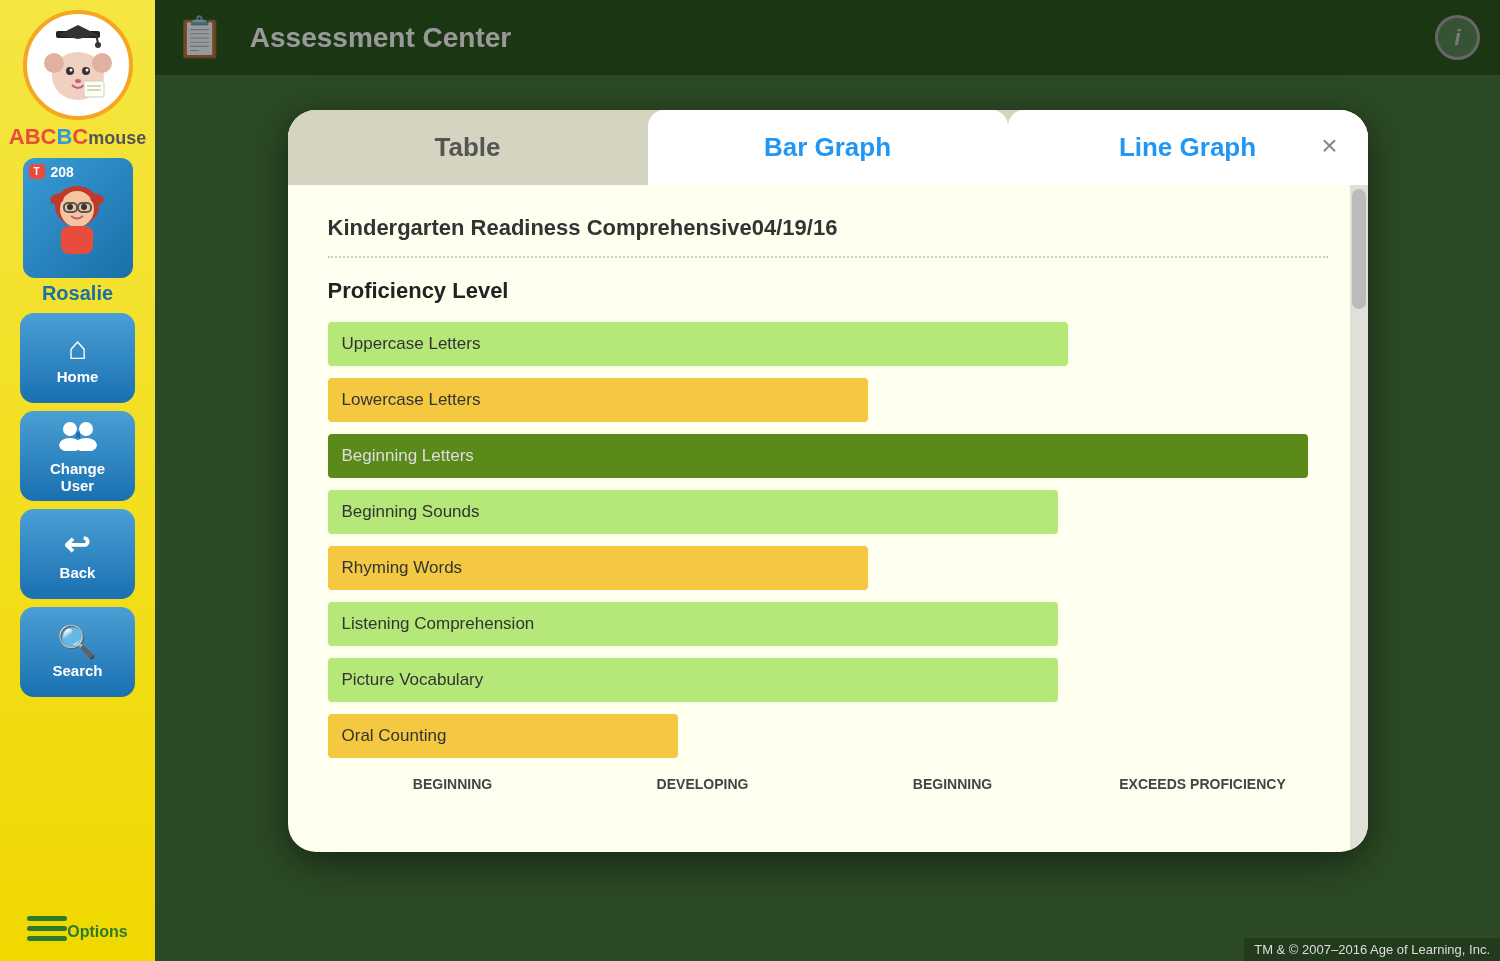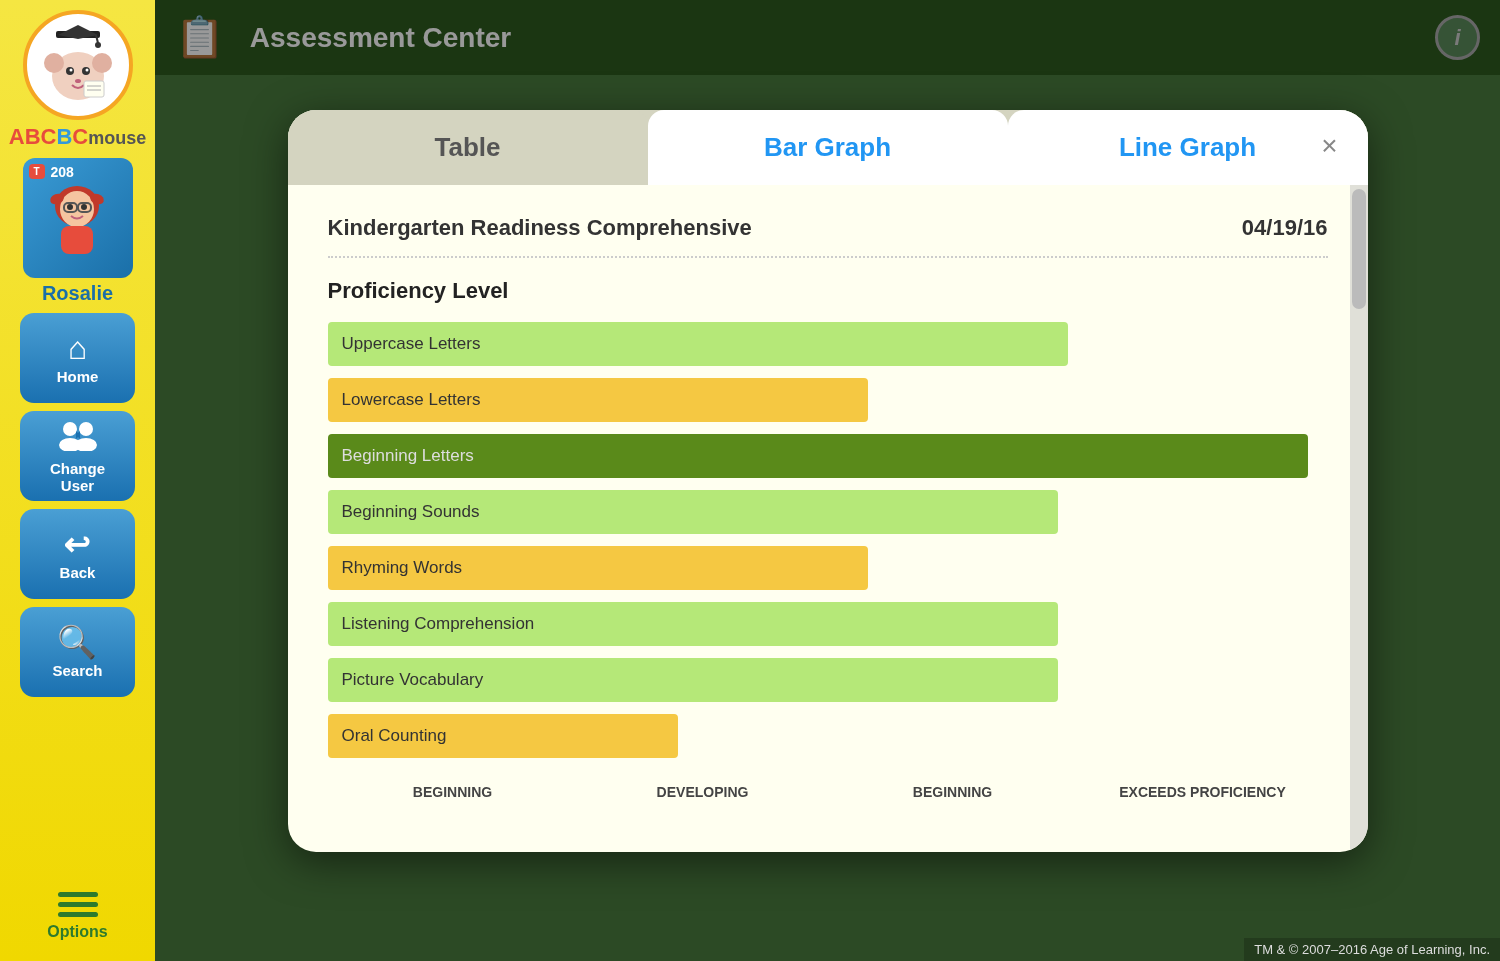--- a/index.html
+++ b/index.html
@@ -119,21 +119,21 @@
     .nav-btn .btn-icon {
       font-size: 32px;
       margin-bottom: 4px;
       line-height: 1;
     }
 
     .options-btn {
       margin-top: auto;
       margin-bottom: 20px;
       display: flex;
-      flex-direction: column;
+      flex-direction: row;
       align-items: center;
       cursor: pointer;
     }
 
     .hamburger-lines {
       display: flex;
       flex-direction: column;
       gap: 5px;
     }
     .hamburger-lines span {
@@ -277,21 +277,21 @@
     
     .modal-content {
       padding: 20px 40px 20px 40px;
       height: calc(100% - 75px);
       overflow-y: auto;
     }
 
     
     .chart-header {
       display: flex;
-      justify-content: space-between;
+      justify-content: flex-start;
       align-items: center;
       padding: 10px 0 15px 0;
       border-bottom: 2px dotted #ccc;
       margin-bottom: 20px;
     }
 
     .chart-title {
       font-size: 22px;
       font-weight: bold;
       color: #333;
@@ -336,21 +336,21 @@
     }
 
     .bar.light-green { background: #b5e878; }
     .bar.orange { background: #f5c842; }
     .bar.dark-green { background: #5a8a1a; color: #ddd; }
 
     
     .x-axis {
       display: flex;
       justify-content: space-between;
-      margin-top: 26px;
+      margin-top: 18px;
       padding: 0 0;
     }
 
     .x-label {
       font-size: 14px;
       font-weight: bold;
       color: #444;
       text-align: center;
       flex: 1;
     }

